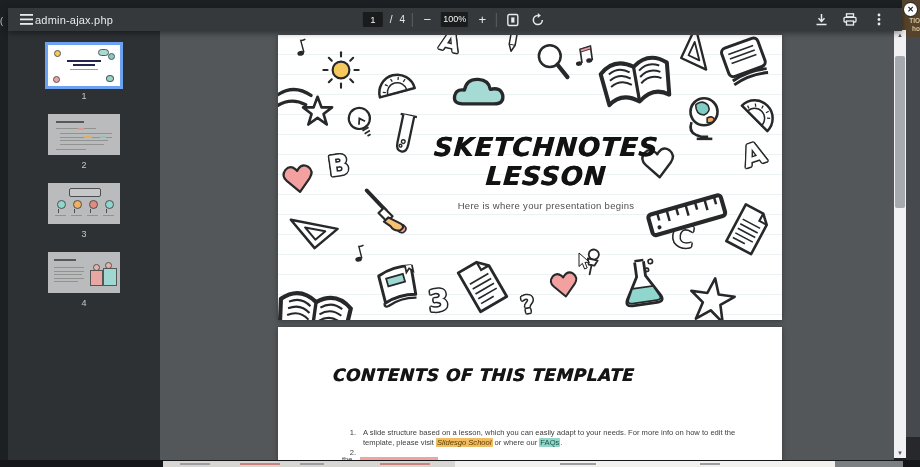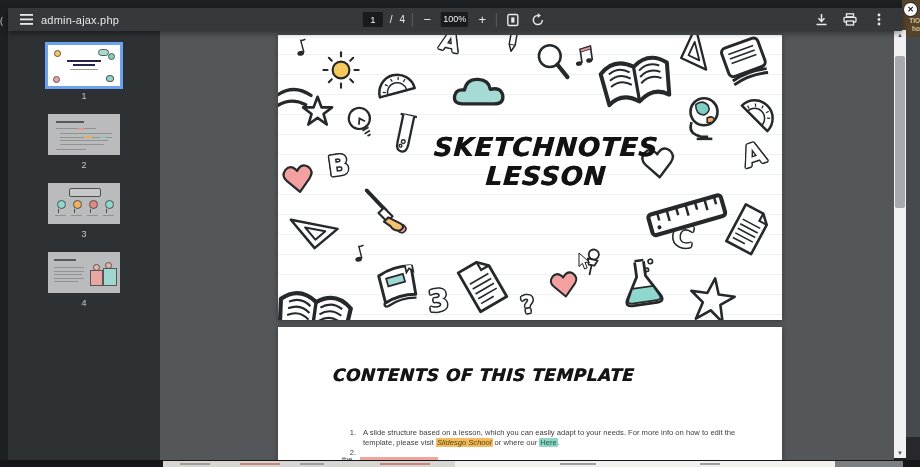--- a/index.html
+++ b/index.html
@@ -1,21 +1,21 @@
 <!DOCTYPE html>
 <html><head>
 <meta charset="utf-8">
 <style>
   html,body{margin:0;padding:0;background:#101214;}
   #scene{position:relative;width:920px;height:467px;overflow:hidden;background:#1d2023;
          font-family:"Liberation Sans",sans-serif;}
   
   .toolbar{position:absolute;left:8px;top:8px;width:894px;height:23px;background:#35393c;
            display:flex;align-items:center;z-index:20;box-shadow:0 2px 6px rgba(0,0,0,.45);}
-  .tb-left{display:flex;align-items:center;gap:6px;padding-left:9px;flex:1;}
+  .tb-left{display:flex;align-items:center;gap:0;padding-left:9px;flex:1;}
   .tb-center{position:absolute;left:50%;transform:translateX(-50%);display:flex;align-items:center;gap:7px;}
   .tb-right{display:flex;align-items:center;gap:11px;padding-right:14px;}
   .tb-btn{display:flex;align-items:center;justify-content:center;width:18px;height:18px;cursor:pointer;}
   .tb-btn svg{display:block;}
   .fname{color:#e8eaed;font-size:11px;letter-spacing:.2px;}
   .numbox{background:#191b1c;color:#f1f3f4;font-size:9.5px;text-align:center;border:none;
           width:20px;height:15px;line-height:15px;border-radius:1px;padding:0;}
   .pagetot{color:#e8eaed;font-size:10px;}
   .tbsep{width:1px;height:14px;background:#5b5f63;}
   .pm{color:#e8eaed;font-size:13px;line-height:13px;cursor:pointer;width:14px;text-align:center;}
@@ -476,28 +476,29 @@
           <svg viewBox="0 0 100 100" class="doodle" style="width: 52px; height: 52px; left: 444px; top: 168px; transform: rotate(28deg);">
             <use href="#sym-doc" xlink:href="#sym-doc"></use>
           </svg>
           <svg viewBox="0 0 100 100" class="doodle" style="width: 52px; height: 52px; left: 408px; top: 240px; transform: rotate(8deg);">
             <use href="#sym-star" xlink:href="#sym-star"></use>
           </svg>
         </div>
       <div class="slide-title">
         <div class="t1">SKETCHNOTES</div>
         <div class="t2">LESSON</div>
+        <div class="slide-sub">Here is where your presentation begins</div>
       </div>
     </div>
     <div class="pdfpage" id="page2">
       <div class="p2-title">CONTENTS OF THIS TEMPLATE</div>
       <div class="p2-list" id="p2-list">
           <div class="p2-li">
             <span class="p2-num">1.</span>
-            <span><span>A slide structure based on a lesson, which you can easily adapt to your needs. For more info on how to edit the template, please visit </span><span class="hl hl-yellow">Slidesgo School</span><span> or where our </span><span class="hl hl-teal">Here</span><span>.</span></span>
+            <span><span>A slide structure based on a lesson, which you can easily adapt to your needs. For more info on how to edit the template, please visit </span><span class="hl hl-yellow">Slidesgo School</span><span> or where our </span><span class="hl hl-teal">FAQs</span><span>.</span></span>
           </div>
           <div class="p2-li">
             <span class="p2-num">2.</span>
           </div>
         </div>
       <span class="cutth">the</span>
       <div class="cutbar"></div>
     </div>
   </div>
 

